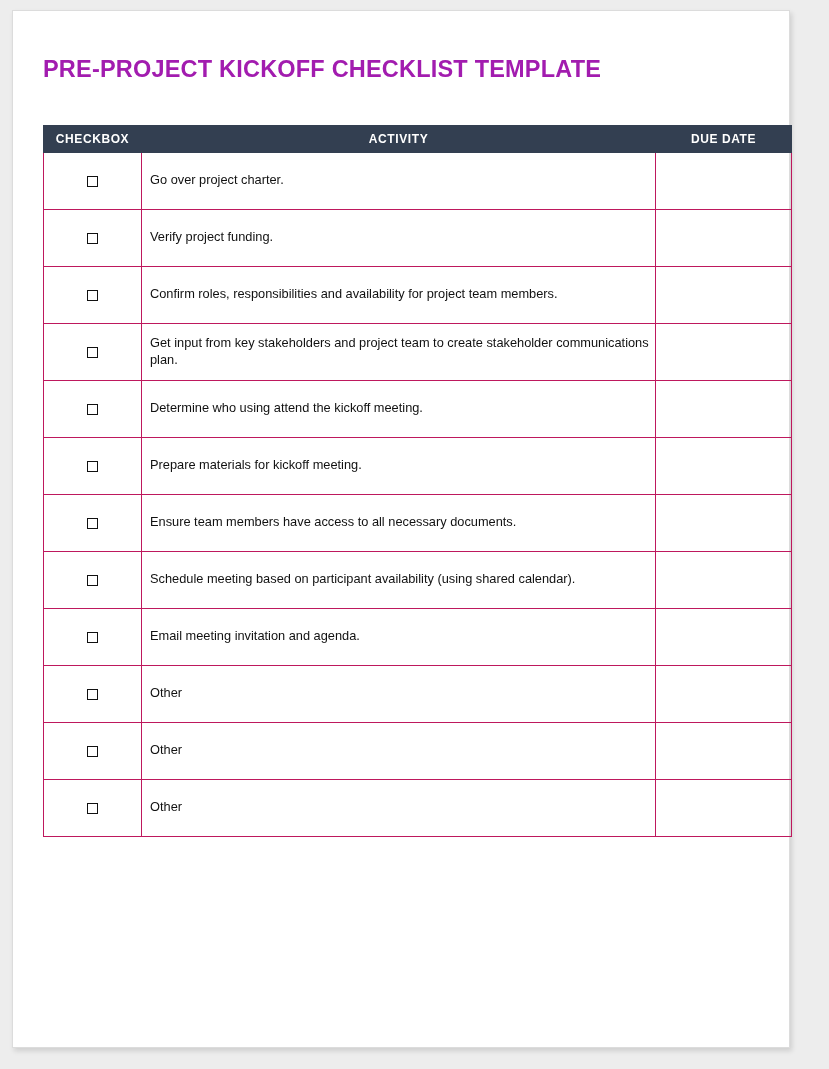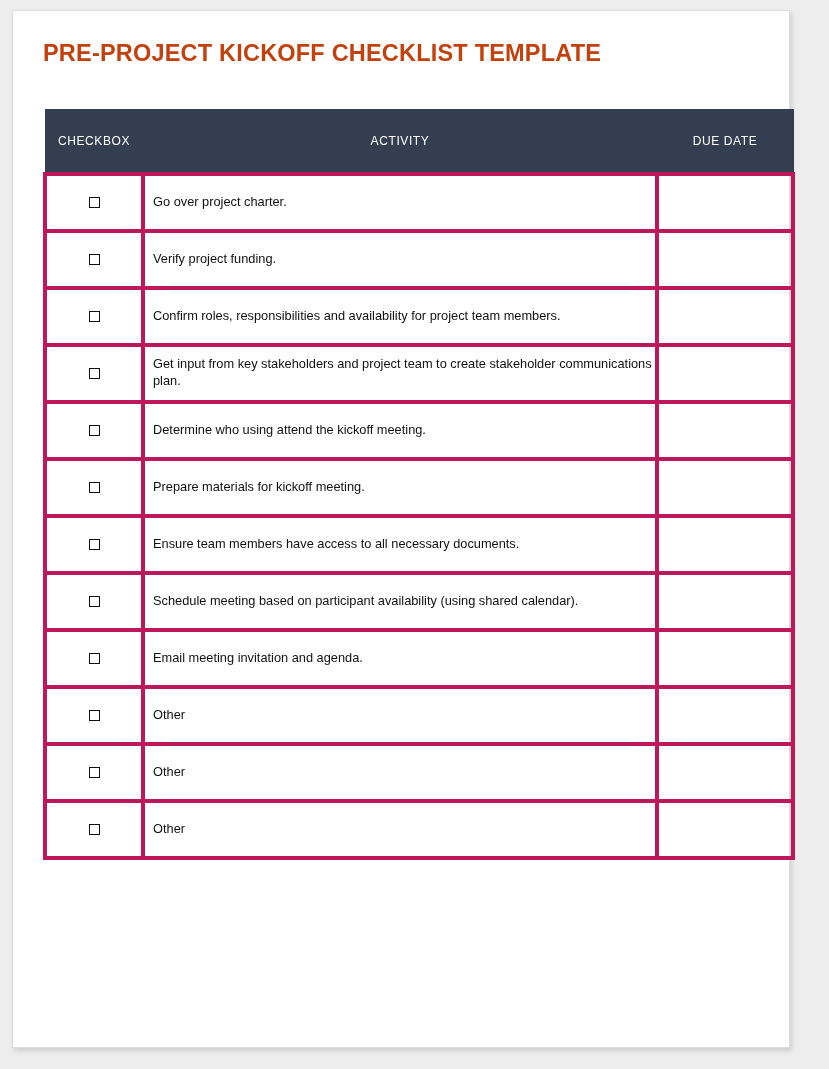--- a/index.html
+++ b/index.html
@@ -26,23 +26,23 @@
     box-sizing: border-box;
   }
 
   .page-inner {
     padding: 30px 30px 0 30px;
   }
 
   .doc-title {
     font-size: 23.5px;
     font-weight: bold;
-    color: #c2410c;
+    color: #a21caf;
     letter-spacing: 0.2px;
-    margin: 0 0 20px 0;
+    margin: 16px 0 20px 0;
     line-height: 1.1;
   }
 
   .field-row {
     font-weight: bold;
     color: #111111;
     line-height: 1.15;
   }
   .field-lg {
     font-size: 14.5px;
@@ -60,34 +60,34 @@
   table.checklist {
     border-collapse: collapse;
     width: 748px;
     table-layout: fixed;
   }
 
   table.checklist th {
     background: #333f51;
     color: #ffffff;
     font-size: 12px;
-    font-weight: normal;
+    font-weight: bold;
     letter-spacing: 0.6px;
     text-align: center;
-    padding: 24px 4px;
+    padding: 6px 4px;
     border: 1px solid #333f51;
     height: 19px;
     box-sizing: border-box;
   }
   th.col-checkbox { width: 98px; }
   th.col-activity { width: 514px; }
   th.col-duedate  { width: 136px; }
 
   table.checklist td {
-    border: 4px solid #be185d;
+    border: 1px solid #be185d;
     font-size: 12.8px;
     color: #111111;
     vertical-align: middle;
     height: 57px;
     box-sizing: border-box;
   }
 
   td.cb-cell {
     text-align: center;
     font-size: 13px;

